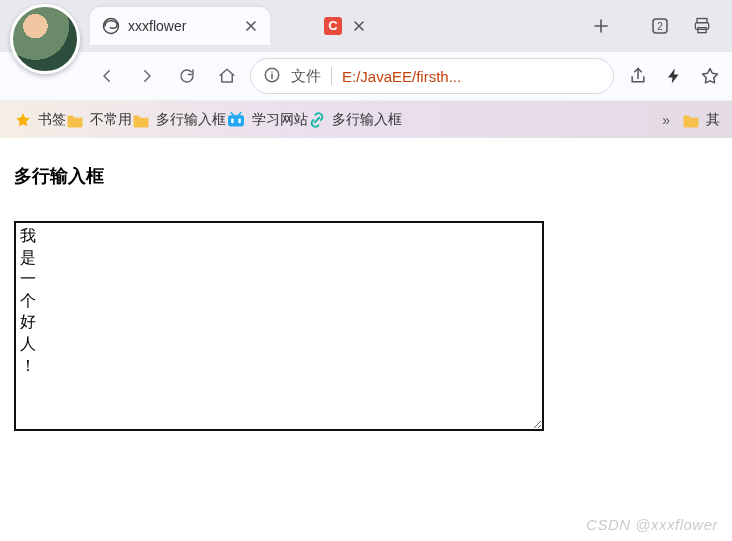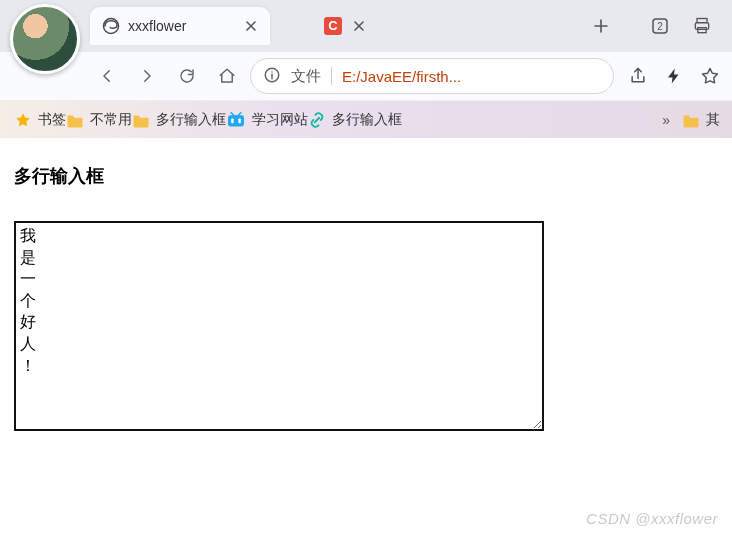--- a/index.html
+++ b/index.html
@@ -57,21 +57,21 @@
 
   
   .page { padding: 26px 14px; background:#fff; }
   .page h2 { font-size: 18px; font-weight: bold; margin-bottom: 33px; }
   .page textarea {
     width: 530px; height: 210px; border: 2px solid #111; padding: 2px 4px;
     font-size: 16px; font-family: SimSun, serif; line-height: 1.35; resize: both; outline: none;
   }
 
   .watermark {
-    position: absolute; right: 14px; bottom: 14px; color: rgba(0,0,0,.22);
+    position: absolute; right: 14px; bottom: 8px; color: rgba(0,0,0,.22);
     font-size: 15px; font-style: italic; letter-spacing: .5px; pointer-events:none;
   }
   .wrap { position: relative; width:732px; height:541px; }
 </style>
 </head>
 <body>
 <div class="wrap">
 
 <div class="chrome">
 

